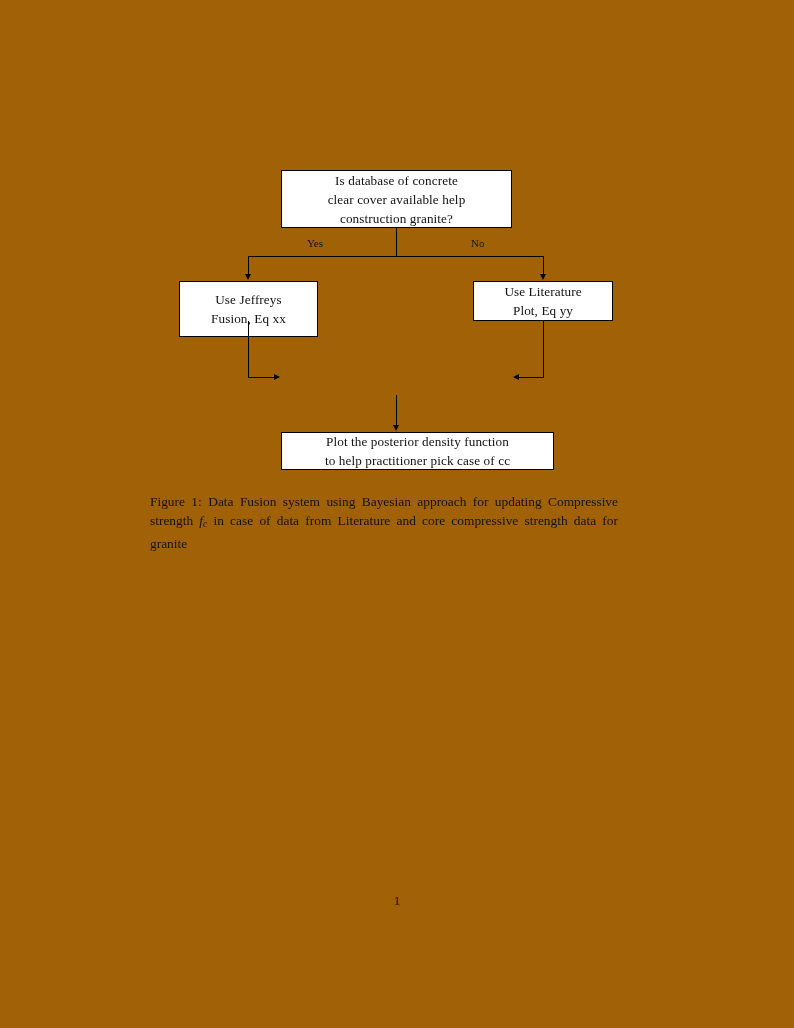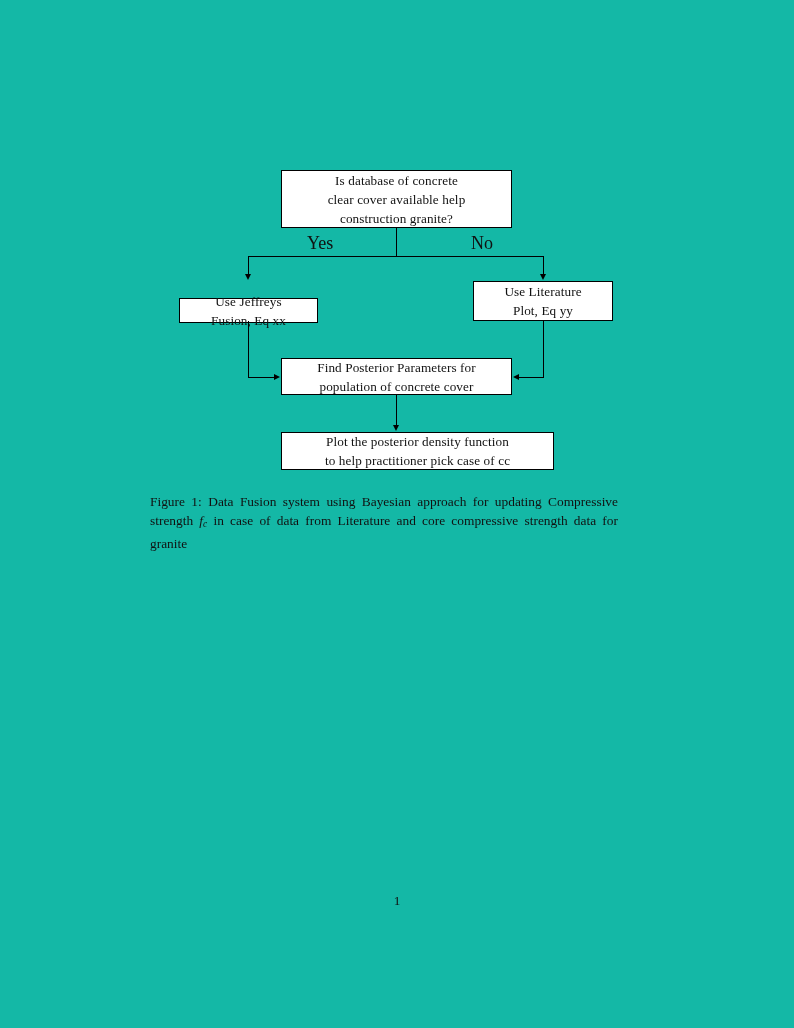--- a/index.html
+++ b/index.html
@@ -14,21 +14,21 @@
     font-family: "Liberation Serif", "DejaVu Serif", serif;
     color: #000000;
     overflow: hidden;
   }
 
   #page {
     position: absolute;
     left: 0; top: 0;
     width: 794px;
     height: 1028px;
-    background: #14b8a6;
+    background: #a16207;
   }
 
   
   #figure {
     position: absolute;
     left: 0;
     top: 0;
     width: 794px;
     height: 490px;
   }
@@ -44,21 +44,21 @@
     justify-content: center;
     text-align: center;
     font-size: 13.2px;
     line-height: 19px;
     letter-spacing: 0.1px;
     color: #111111;
   }
   .node .ln { display: block; white-space: nowrap; }
 
   #node-question { left: 281px; top: 170px; width: 231px; height: 58px; }
-  #node-jeffreys { left: 179px; top: 298px; width: 139px; height: 25px; }
+  #node-jeffreys { left: 179px; top: 281px; width: 139px; height: 56px; }
   #node-conjugate { left: 473px; top: 281px; width: 140px; height: 40px; }
   #node-posterior { left: 281px; top: 358px; width: 231px; height: 37px; }
   #node-plot      { left: 281px; top: 432px; width: 273px; height: 38px; }
 
   
   .vline, .hline {
     position: absolute;
     background: #000000;
   }
   .vline { width: 1px; }
@@ -80,21 +80,21 @@
     border-left: 6px solid #000000;
   }
   .arrow-left {
     border-top: 3.4px solid transparent;
     border-bottom: 3.4px solid transparent;
     border-right: 6px solid #000000;
   }
 
   .edge-label {
     position: absolute;
-    font-size: 18px;
+    font-size: 11px;
     line-height: 15px;
     color: #111111;
     white-space: nowrap;
   }
   #label-yes { left: 307px; top: 236px; }
   #label-no  { left: 471px; top: 236px; }
 
   
   #caption {
     position: absolute;
@@ -165,24 +165,20 @@
     </div>
 
     <div class="vline" style="left:248px; top:321px; height:56px;"></div>
     <div class="hline" style="left:248px; top:377px; width:26px;"></div>
     <div class="arrow-right" style="left:274px; top:373.6px;"></div>
 
     <div class="vline" style="left:543px; top:321px; height:56px;"></div>
     <div class="hline" style="left:519px; top:377px; width:25px;"></div>
     <div class="arrow-left" style="left:513px; top:373.6px;"></div>
 
-    <div class="node" id="node-posterior">
-      <span class="ln">Find Posterior Parameters for</span>
-      <span class="ln">population of concrete cover</span>
-    </div>
 
     <div class="vline" style="left:396px; top:395px; height:31px;"></div>
     <div class="arrow-down" style="left:392.6px; top:425px;"></div>
 
     <div class="node" id="node-plot">
       <span class="ln">Plot the posterior density function</span>
       <span class="ln">to help practitioner pick case of cc</span>
     </div>
 
   </div>

